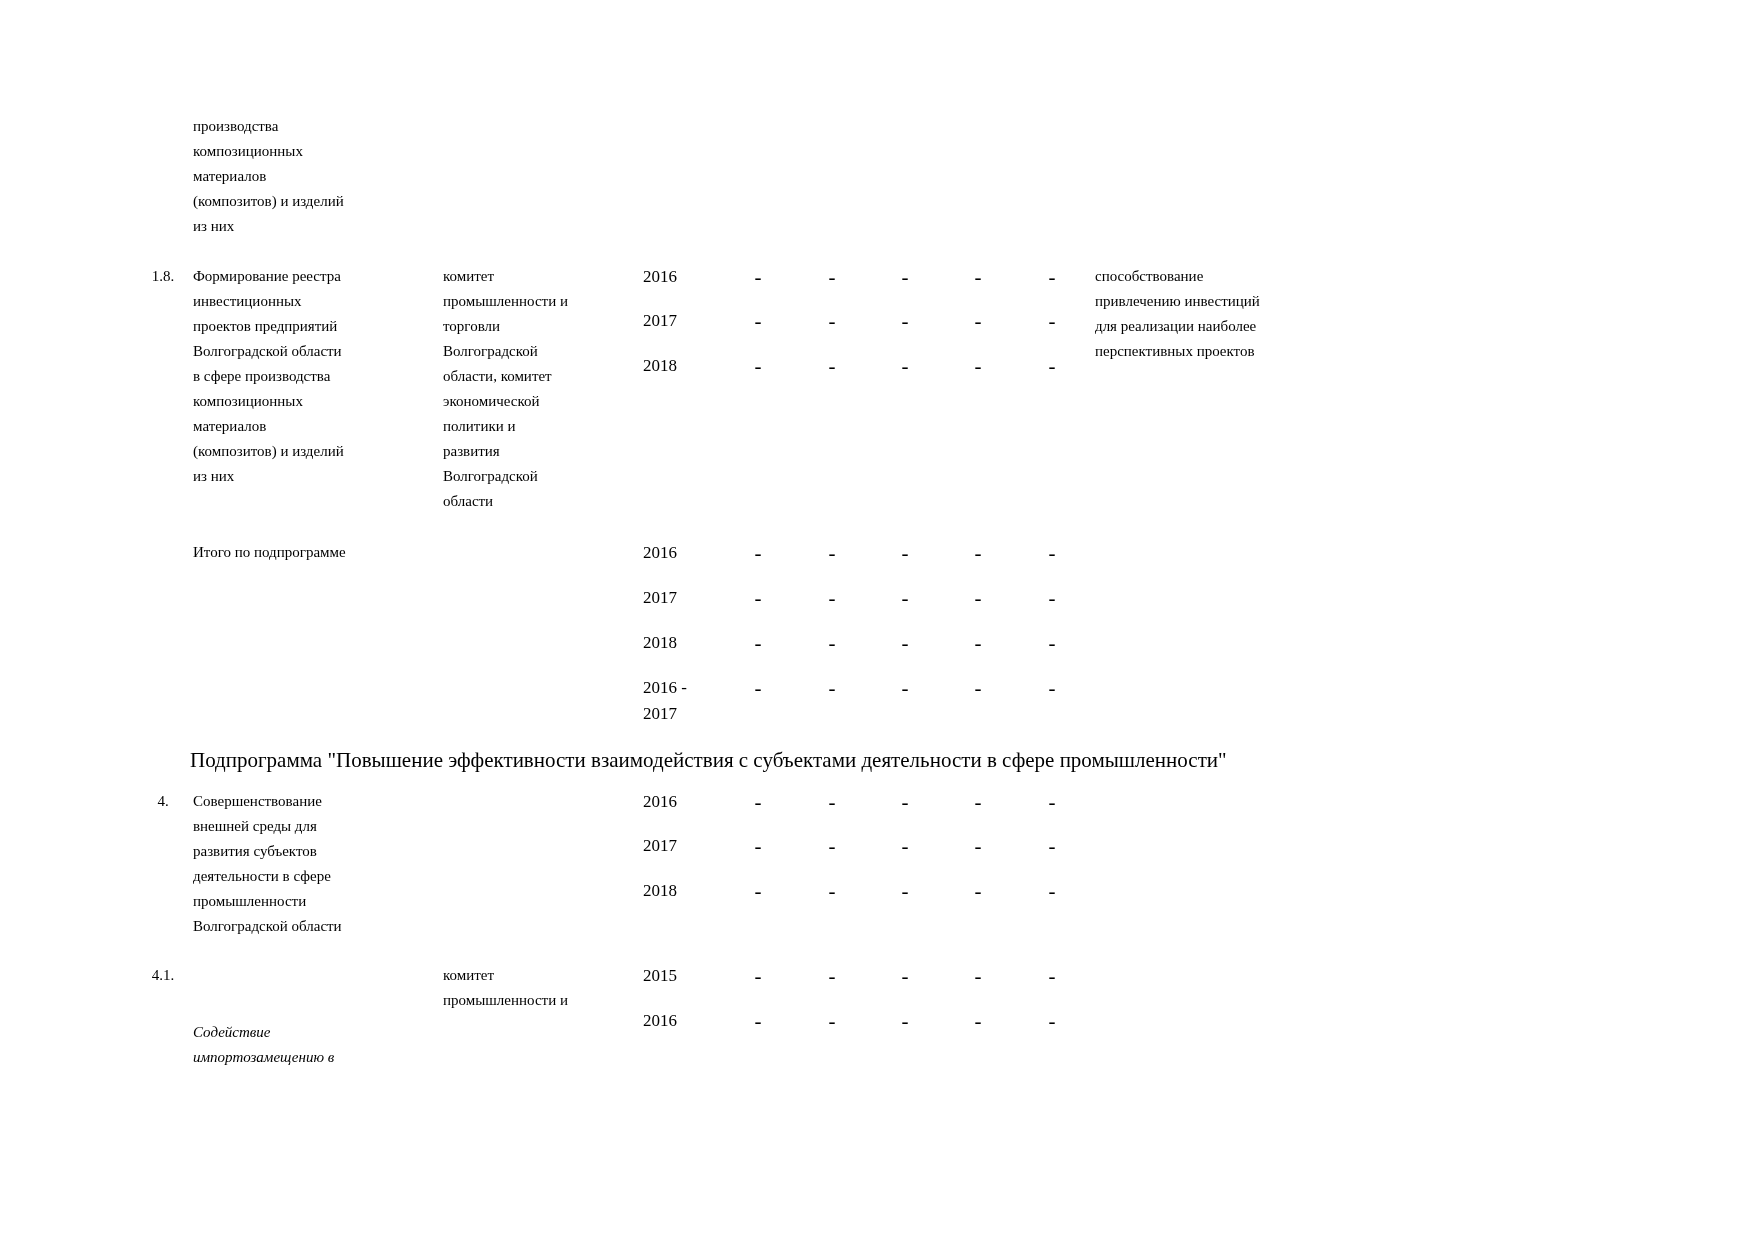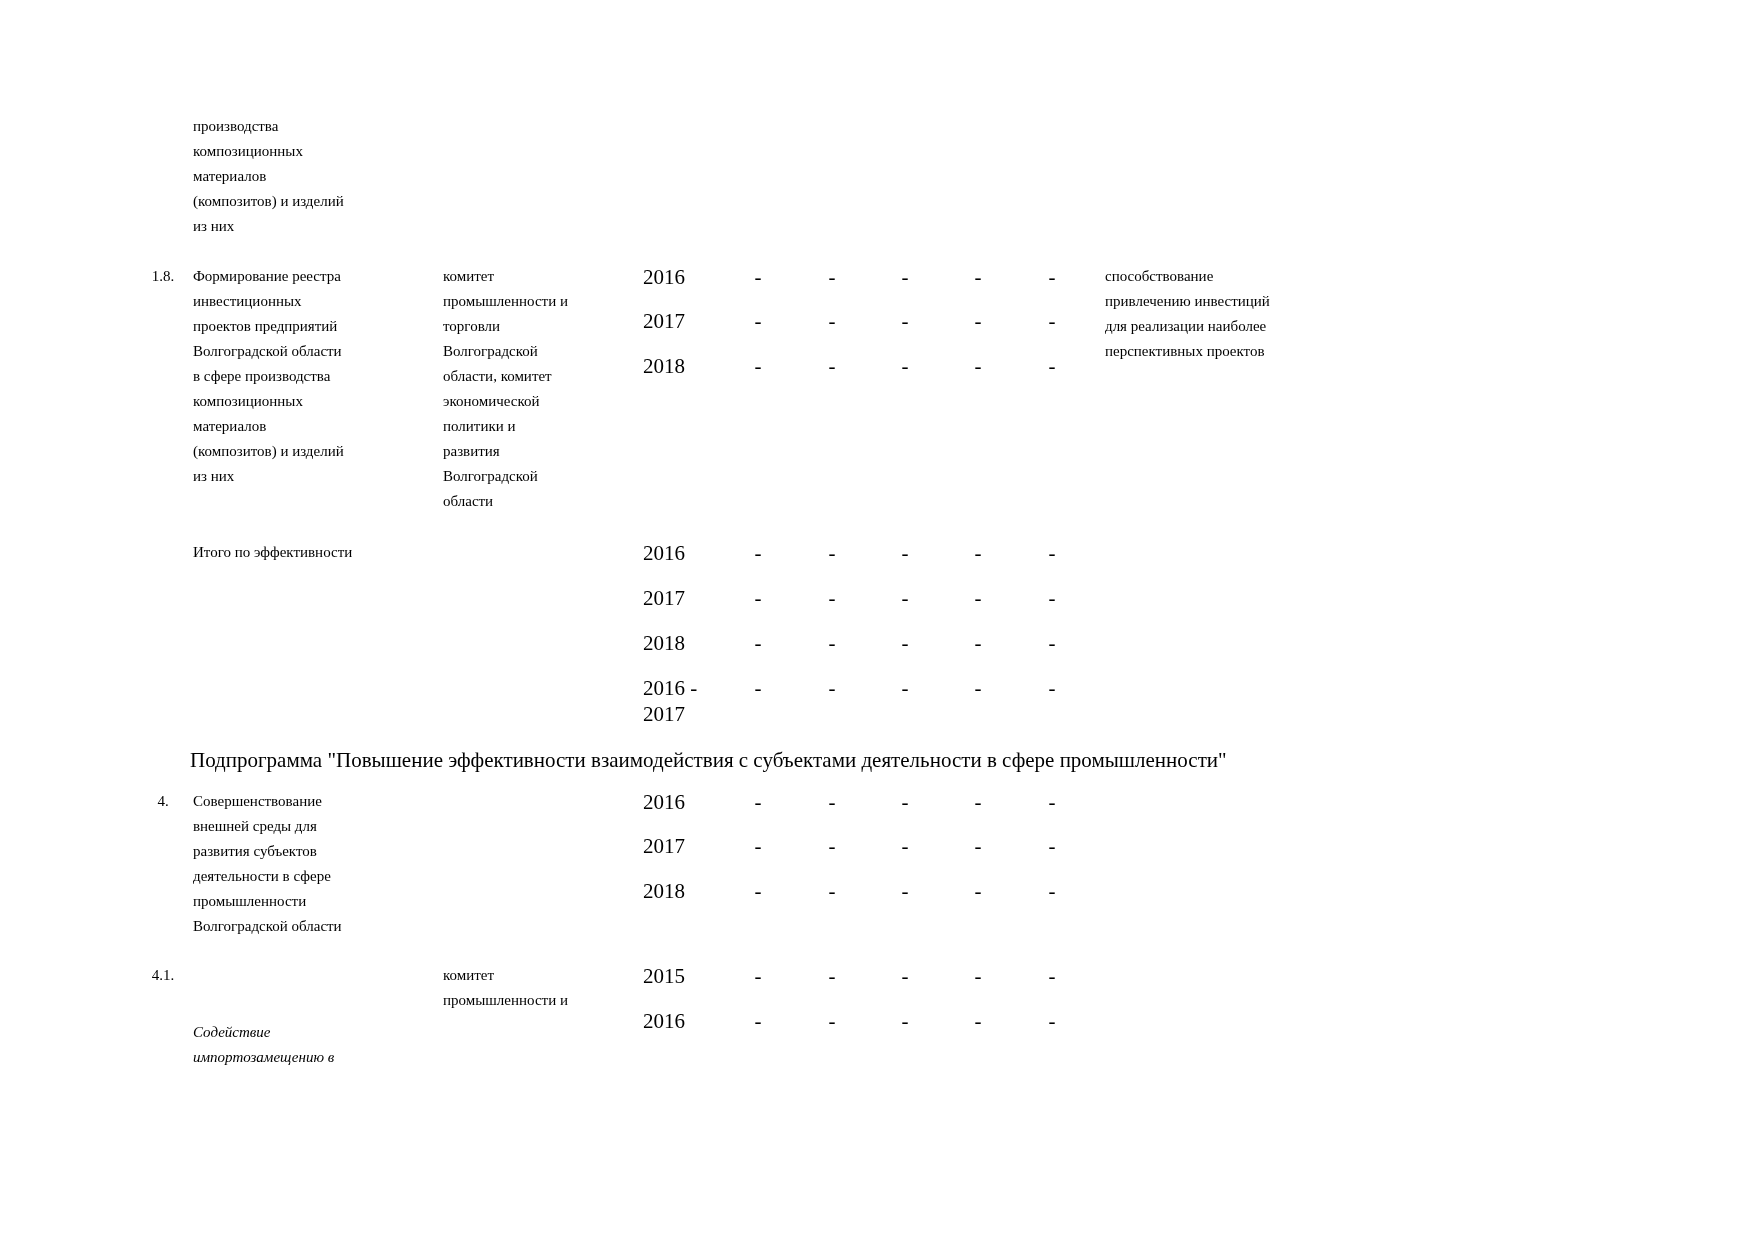--- a/index.html
+++ b/index.html
@@ -18,21 +18,21 @@
   .txt {
     position: absolute;
     font-size: 15px;
     line-height: 25px;
     white-space: pre-line;
   }
   .num { text-align: center; }
   .yearline { position: absolute; left: 0; width: 100%; height: 26px; }
   .year {
     position: absolute; left: 643px;
-    font-size: 21px; line-height: 26px;
+    font-size: 17px; line-height: 26px;
     white-space: pre-line;
   }
   .dash {
     position: absolute;
     width: 20px;
     text-align: center;
     font-size: 21px; line-height: 26px;
   }
   .d1 { left: 748px; }
   .d2 { left: 822px; }
@@ -69,21 +69,21 @@
   <div class="txt" style="left:443px; top:264px; width:210px;">комитет
 промышленности и
 торговли
 Волгоградской
 области, комитет
 экономической
 политики и
 развития
 Волгоградской
 области</div>
-  <div class="txt" style="left:1095px; top:264px; width:275px;margin-left:10px;">способствование
+  <div class="txt" style="left:1095px; top:264px; width:275px;">способствование
 привлечению инвестиций
 для реализации наиболее
 перспективных проектов</div>
 
   <div class="yearline" style="top:264px">
     <span class="year">2016</span>
     <span class="dash d1">-</span>
     <span class="dash d2">-</span>
     <span class="dash d3">-</span>
     <span class="dash d4">-</span>
@@ -99,21 +99,21 @@
   </div>
   <div class="yearline" style="top:353px">
     <span class="year">2018</span>
     <span class="dash d1">-</span>
     <span class="dash d2">-</span>
     <span class="dash d3">-</span>
     <span class="dash d4">-</span>
     <span class="dash d5">-</span>
   </div>
 
-  <div class="txt" style="left:193px; top:540px; width:260px;">Итого по эффективности</div>
+  <div class="txt" style="left:193px; top:540px; width:260px;">Итого по подпрограмме</div>
 
   <div class="yearline" style="top:540px">
     <span class="year">2016</span>
     <span class="dash d1">-</span>
     <span class="dash d2">-</span>
     <span class="dash d3">-</span>
     <span class="dash d4">-</span>
     <span class="dash d5">-</span>
   </div>
   <div class="yearline" style="top:585px">

